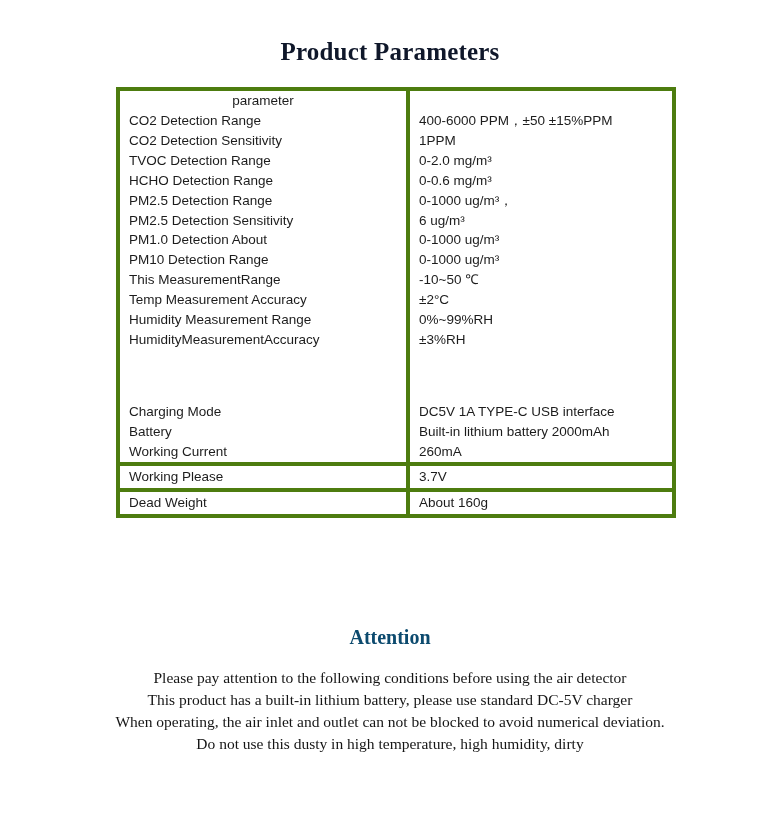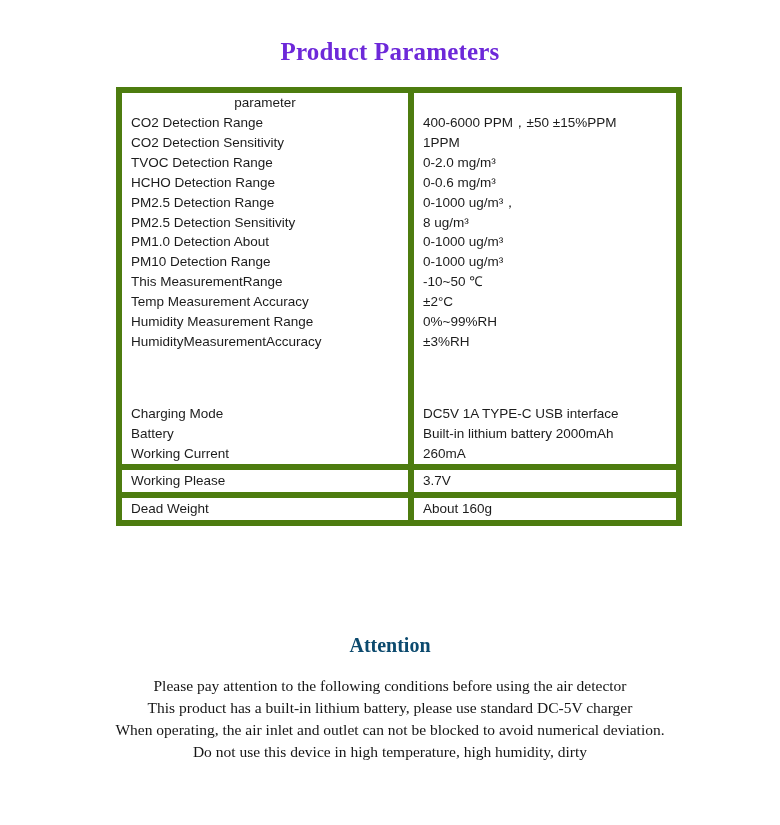--- a/index.html
+++ b/index.html
@@ -20,33 +20,33 @@
     height: 825px;
   }
   .doc-title {
     font-family: "Liberation Serif", serif;
     font-weight: bold;
     font-size: 25px;
     text-align: center;
     margin: 0;
     padding-top: 38px;
     letter-spacing: 0.2px;
-    color: #6d28d9;
+    color: #0f172a;
   }
   .table-wrap {
     margin: 21px auto 0 auto;
     width: 548px;
   }
   table.params {
     border-collapse: collapse;
     width: 100%;
     table-layout: fixed;
   }
   table.params td {
-    border: 6px solid #4d7c0f;
+    border: 4px solid #4d7c0f;
     font-size: 13.5px;
     font-family: "Liberation Sans", sans-serif;
     padding: 0 0 0 9px;
     vertical-align: middle;
     line-height: 1.0;
     height: 22px;
     color: #1c1c1c;
   }
   td.col-label { width: 286px; }
   td.col-value { width: 262px; }
@@ -125,21 +125,21 @@
             <div class="line">Battery</div>
             <div class="line">Working Current</div>
           </td>
           <td class="col-value group-cell">
             <div class="line hdr">&nbsp;</div>
             <div class="line">400-6000 PPM，±50 ±15%PPM</div>
             <div class="line">1PPM</div>
             <div class="line">0-2.0 mg/m³</div>
             <div class="line">0-0.6 mg/m³</div>
             <div class="line">0-1000  ug/m³，</div>
-            <div class="line">8  ug/m³</div>
+            <div class="line">6  ug/m³</div>
             <div class="line">0-1000  ug/m³</div>
             <div class="line">0-1000  ug/m³</div>
             <div class="line">-10~50 ℃</div>
             <div class="line">±2°C</div>
             <div class="line">0%~99%RH</div>
             <div class="line">±3%RH</div>
             <div class="line gap">DC5V 1A TYPE-C USB interface</div>
             <div class="line">Built-in lithium battery 2000mAh</div>
             <div class="line">260mA</div>
           </td>
@@ -163,16 +163,16 @@
       </tbody>
     </table>
   </div>
 
   <h2 class="attention-title">Attention</h2>
 
   <div class="notes">
     <p>Please pay attention to the following conditions before using the air detector</p>
     <p>This product has a built-in lithium battery, please use standard DC-5V charger</p>
     <p>When operating, the air inlet and outlet can not be blocked to avoid numerical deviation.</p>
-    <p>Do not use this device in high temperature, high humidity, dirty</p>
+    <p>Do not use this dusty in high temperature, high humidity, dirty</p>
   </div>
 
 </div>
 
 </body></html>

